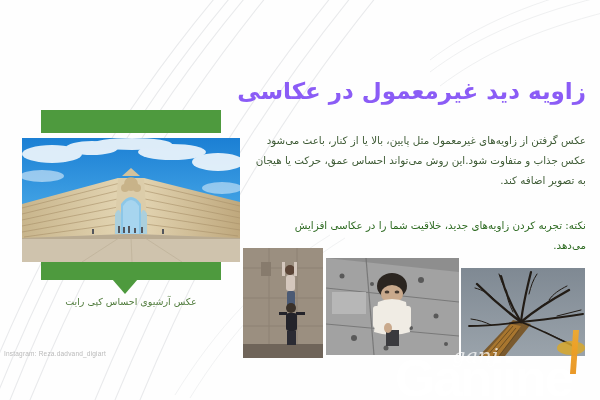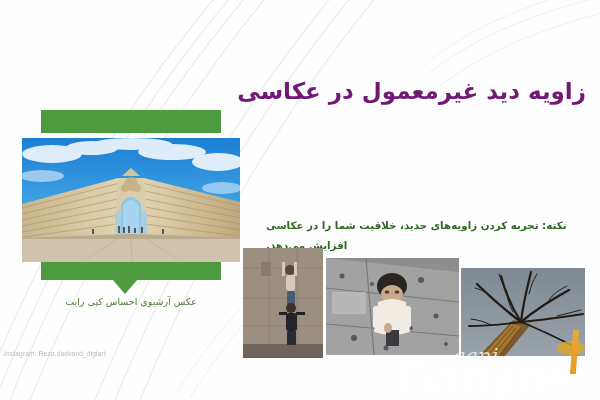--- a/index.html
+++ b/index.html
@@ -26,27 +26,27 @@
     background:#2f7fc4;}
   .main-photo svg{display:block;width:218px;height:124px;}
 
   
   .photo-caption{position:absolute;left:22px;top:295px;width:218px;z-index:3;
     text-align:center;color:#4e7a3a;font-size:9.5px;line-height:1.4;
     direction:rtl;}
 
   
   .title{position:absolute;right:14px;top:62px;width:366px;z-index:3;
-    text-align:right;direction:rtl;color:#701a75;
+    text-align:right;direction:rtl;color:#8b5cf6;
     font-size:23px;font-weight:bold;line-height:1.25;letter-spacing:0;}
   .body-text{position:absolute;right:14px;top:120px;width:336px;z-index:3;
     text-align:right;direction:rtl;color:#3d5a34;
     font-size:10.3px;line-height:1.95;}
   .note-text{position:absolute;right:14px;top:205px;width:320px;z-index:3;
-    text-align:left;direction:rtl;color:#2d6a21;font-weight:bold;
+    text-align:right;direction:rtl;color:#2d6a21;font-weight:normal;
     font-size:10.3px;line-height:1.95;}
 
   
   .thumb{position:absolute;z-index:3;overflow:hidden;background:#9a9a90;}
   .thumb svg{display:block;}
   .thumb-1{left:243px;top:248px;width:80px;height:110px;}
   .thumb-2{left:326px;top:258px;width:133px;height:97px;}
   .thumb-3{left:461px;top:268px;width:124px;height:88px;}
 
   
@@ -179,20 +179,21 @@
           <line x1="110" y1="124" x2="109" y2="98"></line>
           <line x1="160" y1="124" x2="120" y2="98"></line>
         </g>
       </svg>
     </div>
   </div>
 
   <div class="photo-caption">عکس آرشیوی احساس کپی رایت</div>
 
   <h1 class="title">زاویه دید غیرمعمول در عکاسی</h1>
+  <p class="body-text">عکس گرفتن از زاویه‌های غیرمعمول مثل پایین، بالا یا از کنار، باعث می‌شود عکس جذاب و متفاوت شود.این روش می‌تواند احساس عمق، حرکت یا هیجان به تصویر اضافه کند.</p>
   <p class="note-text">نکته: تجربه کردن زاویه‌های جدید، خلاقیت شما را در عکاسی افزایش می‌دهد.</p>
 
   <div class="thumb thumb-1">
     <svg viewBox="0 0 80 110" width="80" height="110">
       <rect width="80" height="110" fill="#8d8276"></rect>
       <rect y="0" width="80" height="96" fill="#9b8f80"></rect>
       <g stroke="#887c6e" stroke-width="1" opacity=".7">
         <line x1="0" y1="20" x2="80" y2="20"></line>
         <line x1="0" y1="50" x2="80" y2="50"></line>
         <line x1="0" y1="78" x2="80" y2="78"></line>

